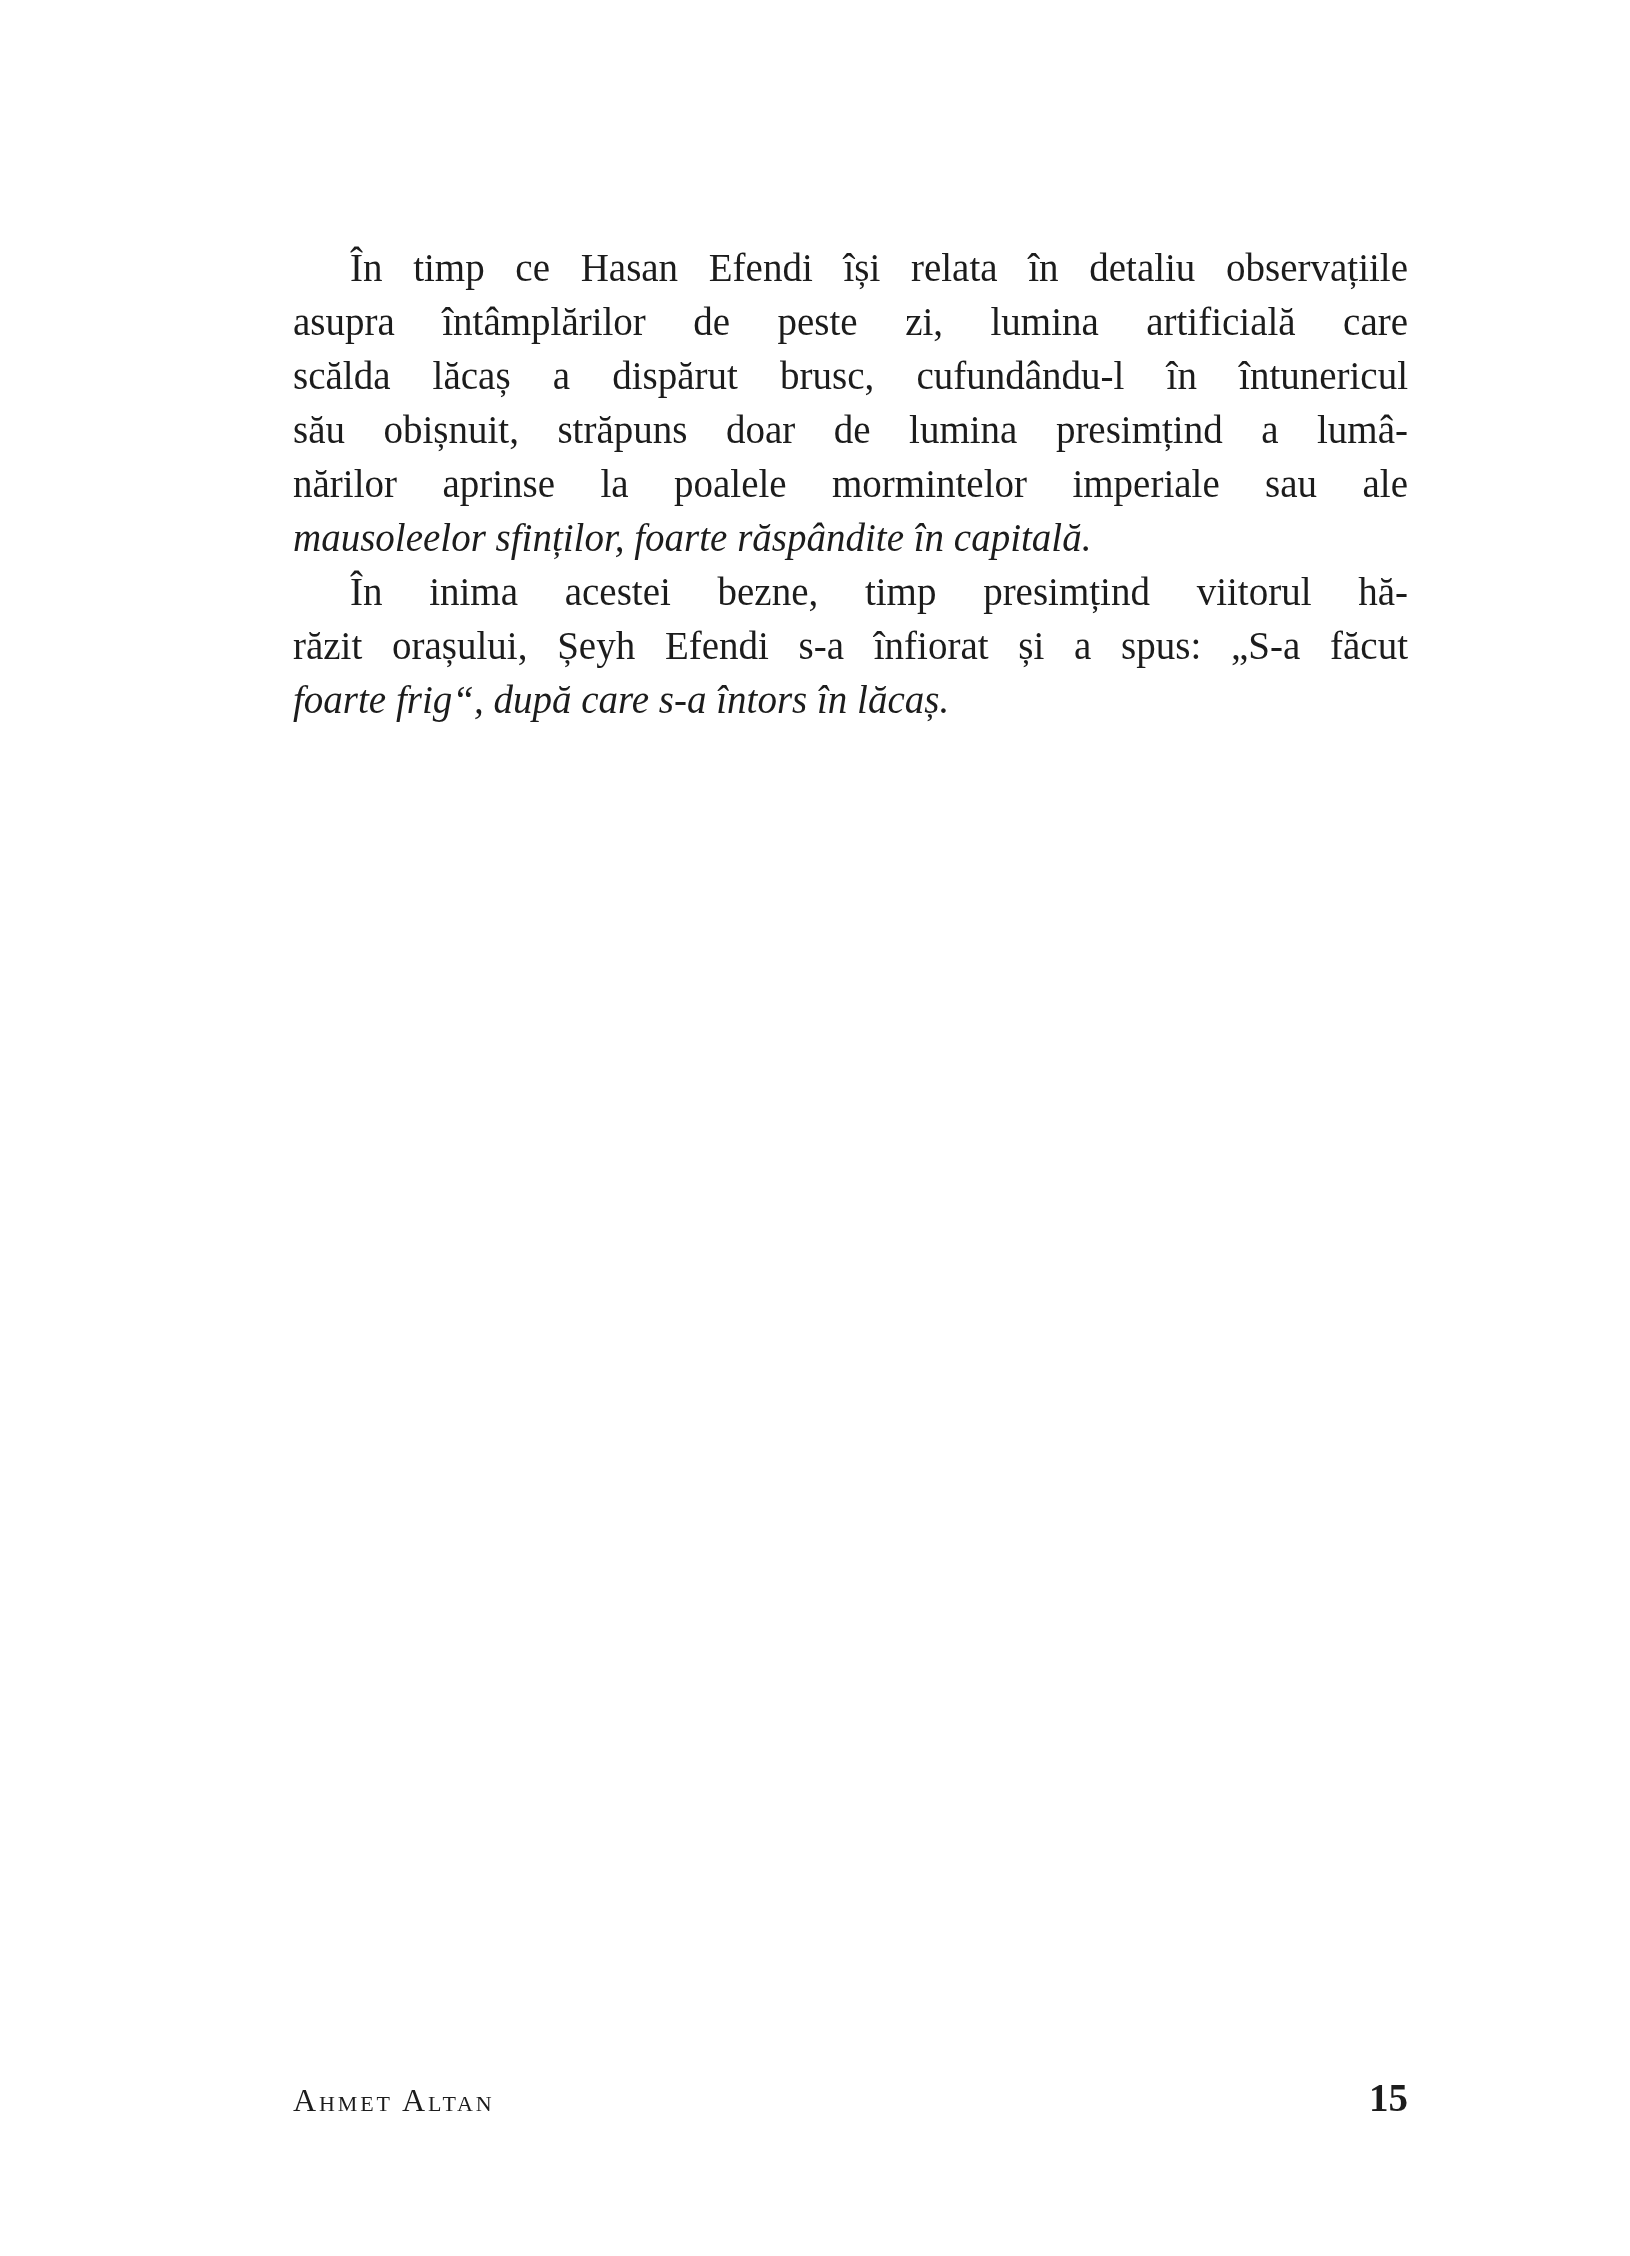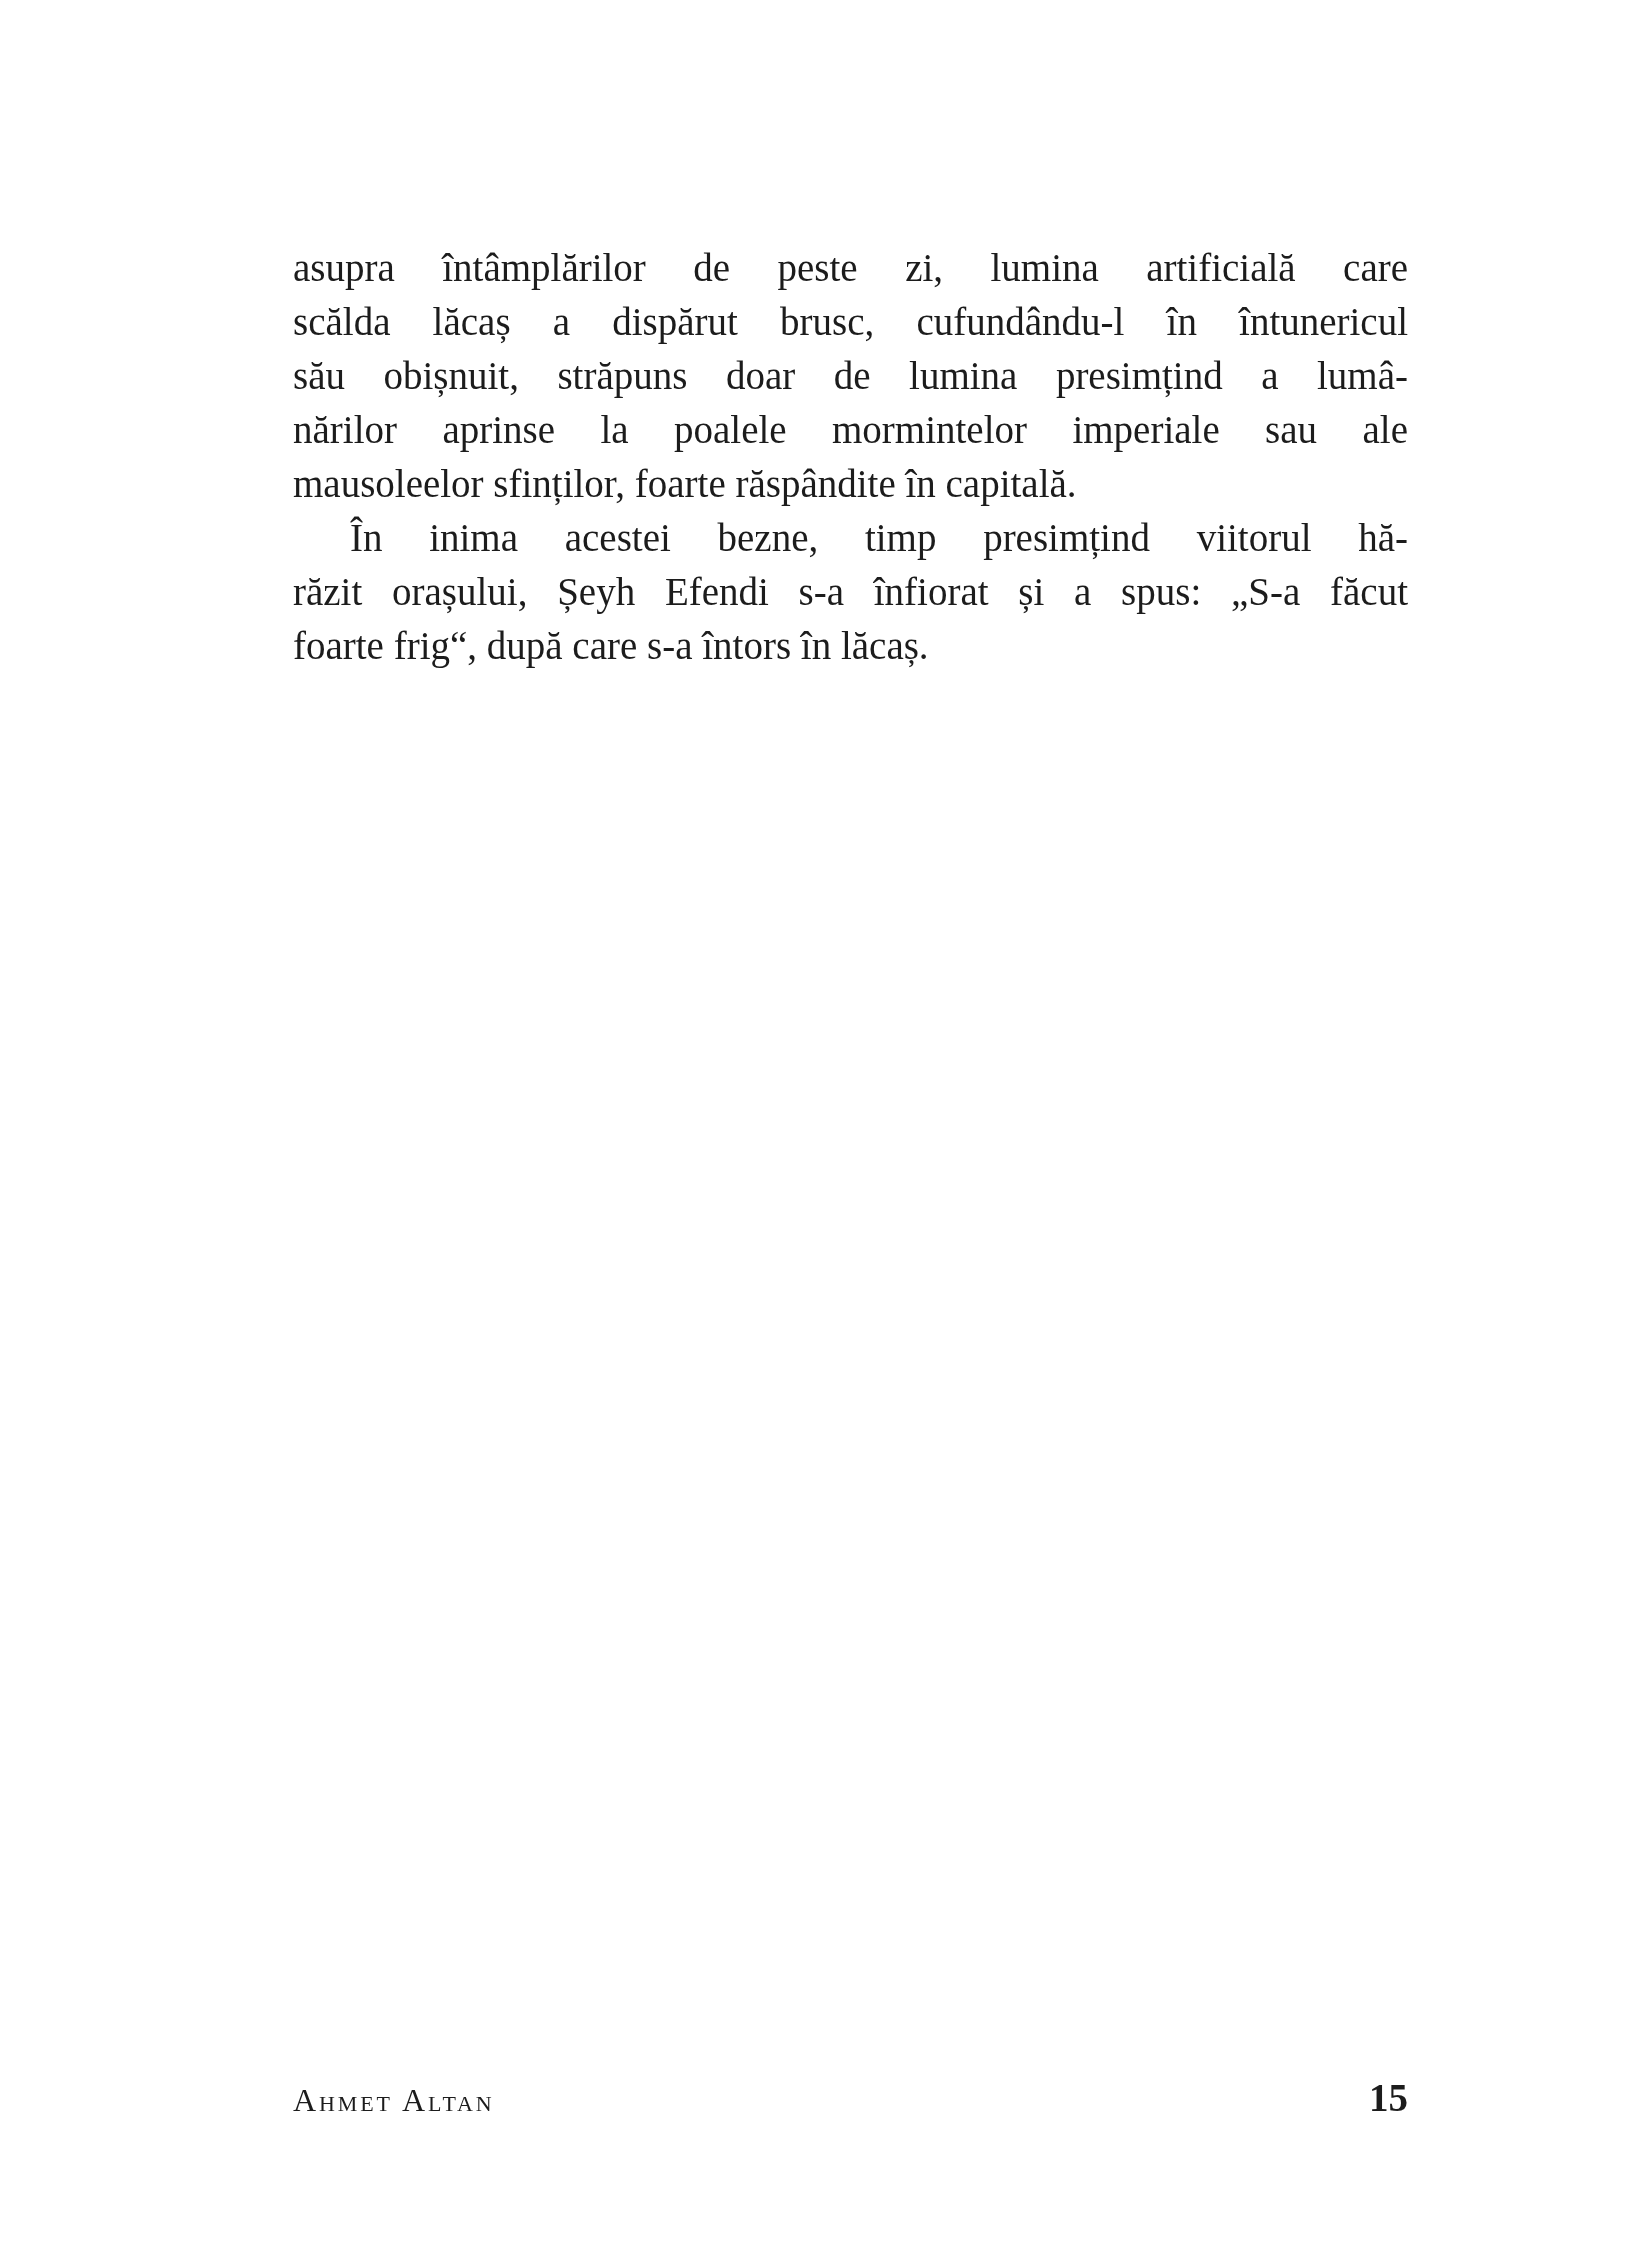--- a/index.html
+++ b/index.html
@@ -30,20 +30,21 @@
   .line {
     text-align: justify;
     text-align-last: justify;
     white-space: normal;
   }
   .line.indent {
     text-indent: 57px;
   }
   .line.last {
     text-align-last: left;
+    font-style: italic;
   }
   .footer {
     position: absolute;
     left: 293px;
     top: 2075px;
     width: 1115px;
     display: flex;
     justify-content: space-between;
     align-items: baseline;
     color: #1c1c1c;
@@ -59,20 +60,21 @@
   }
 </style>
 </head>
 <body>
 
 <div class="page">
 
   <div class="text-block">
 
     <div>
+      <div class="line indent">În timp ce Hasan Efendi își relata în detaliu observațiile</div>
       <div class="line">asupra întâmplărilor de peste zi, lumina artificială care</div>
       <div class="line">scălda lăcaș a dispărut brusc, cufundându-l în întunericul</div>
       <div class="line">său obișnuit, străpuns doar de lumina presimțind a lumâ-</div>
       <div class="line">nărilor aprinse la poalele mormintelor imperiale sau ale</div>
       <div class="line last">mausoleelor sfinților, foarte răspândite în capitală.</div>
     </div>
 
     <div>
       <div class="line indent">În inima acestei bezne, timp presimțind viitorul hă-</div>
       <div class="line">răzit orașului, Șeyh Efendi s-a înfiorat și a spus: „S-a făcut</div>

